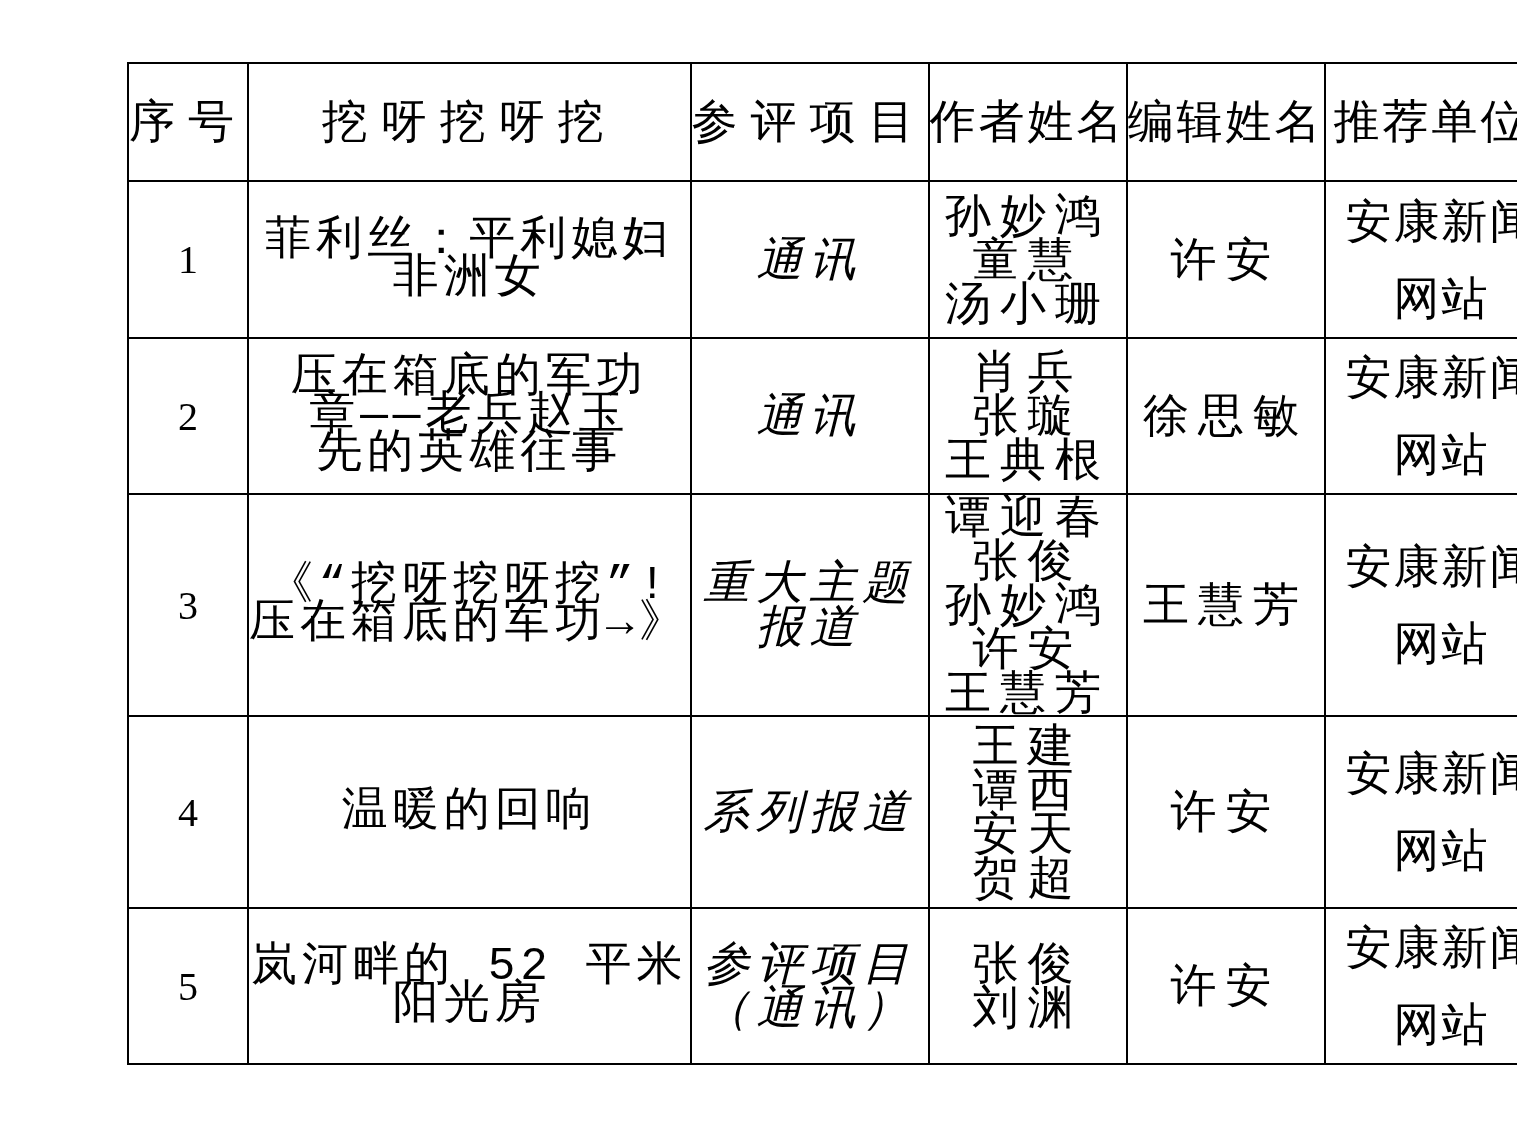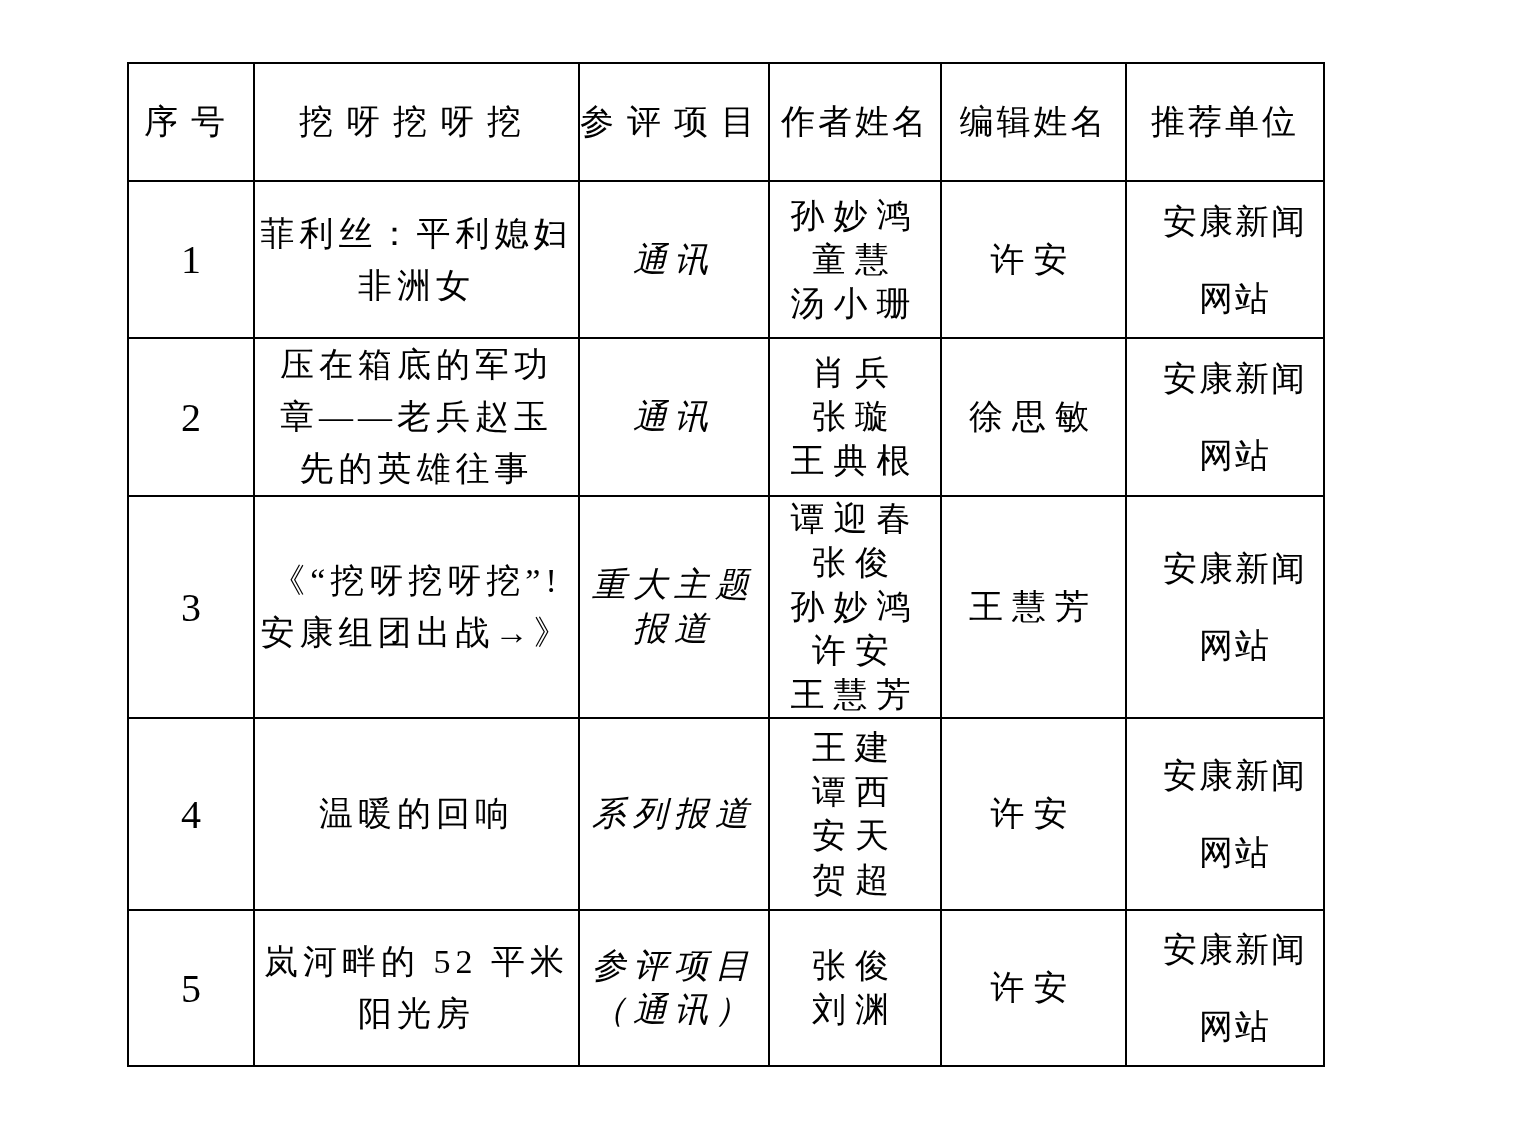--- a/index.html
+++ b/index.html
@@ -37,35 +37,36 @@
   .doc-table tr.r-4 { height: 192px; }
   .doc-table tr.r-5 { height: 149px; }
 
   .doc-table th, .doc-table td {
     border: 2px solid #000000;
     padding: 0;
     margin: 0;
     text-align: center;
     vertical-align: middle;
     font-weight: normal;
-    font-size: 34px;
+    font-size: 46px;
     color: #000000;
     white-space: pre;
     overflow: hidden;
   }
   .doc-table th.spread { letter-spacing: 13px; }
   .doc-table th.tight  { letter-spacing: 3px; margin-top: 20px; }
 
   td.cell-index {
     font-size: 40px;
     letter-spacing: 0;
   }
   td.cell-title {
     letter-spacing: 5px;
-    line-height: 52px;
+    line-height: 38px;
+    font-family: Liberation Mono, monospace;
   }
   td.cell-category {
     letter-spacing: 7px;
     line-height: 44px;
     font-style: italic;
   }
   td.cell-authors {
     letter-spacing: 9px;
     line-height: 44px;
   }
@@ -124,21 +125,21 @@
 张璇
 王典根</td>
         <td class="cell-editor">徐思敏</td>
         <td class="cell-unit">安康新闻
 网站</td>
       </tr>
 
       <tr class="r-3">
         <td class="cell-index">3</td>
         <td class="cell-title">《“挖呀挖呀挖”!
-安康组团出战→》</td>
+压在箱底的军功→》</td>
         <td class="cell-category">重大主题
 报道</td>
         <td class="cell-authors">谭迎春
 张俊
 孙妙鸿
 许安
 王慧芳</td>
         <td class="cell-editor">王慧芳</td>
         <td class="cell-unit">安康新闻
 网站</td>

